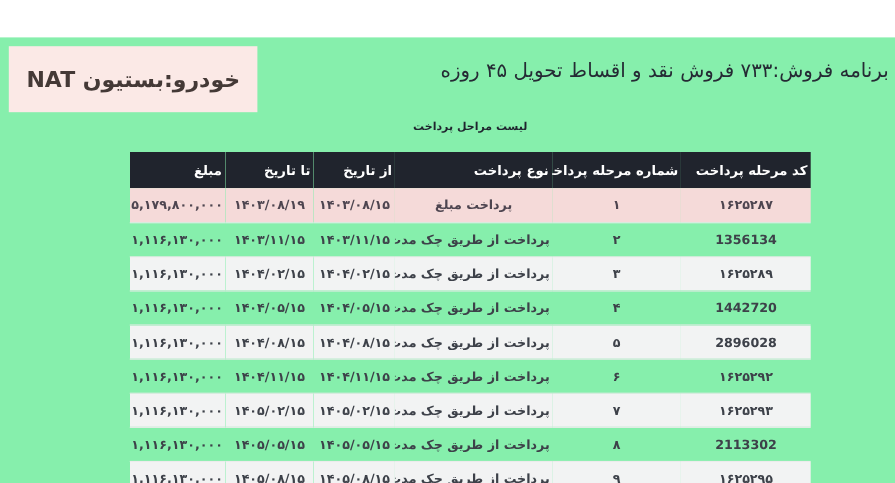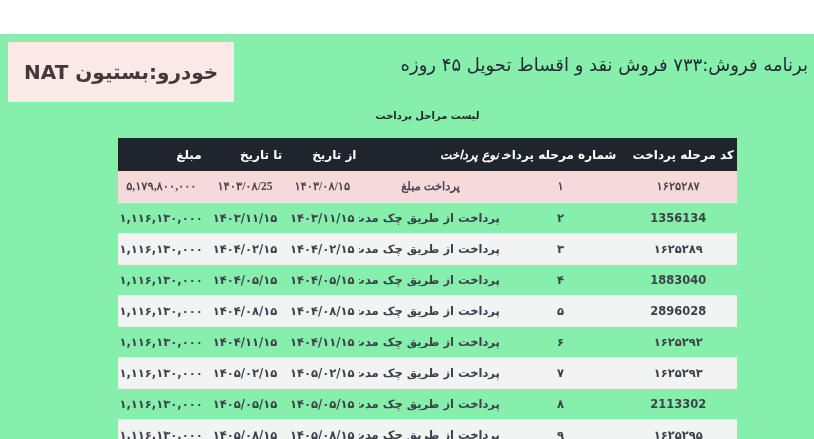--- a/index.html
+++ b/index.html
@@ -44,32 +44,32 @@
     border-collapse:collapse;table-layout:fixed;direction:rtl;
   }
   table.stages thead th{
     background:var(--header-bg);color:var(--header-text);
     font-size:12px;font-weight:bold;height:33px;
     text-align:right;vertical-align:middle;padding:0 3px;
     white-space:nowrap;overflow:hidden;
   }
   table.stages th:nth-child(1){width:19%;}
   table.stages th:nth-child(2){width:19%;}
-  table.stages th:nth-child(3){width:23%;font-style:italic;}
+  table.stages th:nth-child(3){width:23%;}
   table.stages th:nth-child(4){width:12%;}
   table.stages th:nth-child(5){width:13%;}
   table.stages th:nth-child(6){width:14%;}
   table.stages tbody td{
     height:31px;text-align:center;vertical-align:middle;
     font-size:11.5px;font-weight:600;color:var(--body-text);
     border-bottom:1px solid var(--row-border);
     white-space:nowrap;overflow:hidden;padding:0 2px;
   }
   table.stages tbody tr.highlight td{
-    background:var(--highlight-row-bg);color:var(--highlight-row-text);font-family:Liberation Serif, serif;
+    background:var(--highlight-row-bg);color:var(--highlight-row-text);
   }
   table.stages tbody tr.stripe td{
     background:var(--stripe-bg);
   }
 </style>
 </head>
 <body>
 
 <div class="page">
 
@@ -89,41 +89,41 @@
           <th>تا تاریخ</th>
           <th>مبلغ</th>
         </tr>
     </thead>
     <tbody>
         <tr class="highlight">
           <td>۱۶۲۵۲۸۷</td>
           <td>۱</td>
           <td>پرداخت مبلغ</td>
           <td>۱۴۰۳/۰۸/۱۵</td>
-          <td>۱۴۰۳/۰۸/25</td>
+          <td>۱۴۰۳/۰۸/۱۹</td>
           <td>۵,۱۷۹,۸۰۰,۰۰۰</td>
         </tr>
         <tr>
           <td>1356134</td>
           <td>۲</td>
           <td>پرداخت از طریق چک مدت دار</td>
           <td>۱۴۰۳/۱۱/۱۵</td>
           <td>۱۴۰۳/۱۱/۱۵</td>
           <td>۱,۱۱۶,۱۳۰,۰۰۰</td>
         </tr>
         <tr class="stripe">
           <td>۱۶۲۵۲۸۹</td>
           <td>۳</td>
           <td>پرداخت از طریق چک مدت دار</td>
           <td>۱۴۰۴/۰۲/۱۵</td>
           <td>۱۴۰۴/۰۲/۱۵</td>
           <td>۱,۱۱۶,۱۳۰,۰۰۰</td>
         </tr>
         <tr>
-          <td>1883040</td>
+          <td>1442720</td>
           <td>۴</td>
           <td>پرداخت از طریق چک مدت دار</td>
           <td>۱۴۰۴/۰۵/۱۵</td>
           <td>۱۴۰۴/۰۵/۱۵</td>
           <td>۱,۱۱۶,۱۳۰,۰۰۰</td>
         </tr>
         <tr class="stripe">
           <td>2896028</td>
           <td>۵</td>
           <td>پرداخت از طریق چک مدت دار</td>

